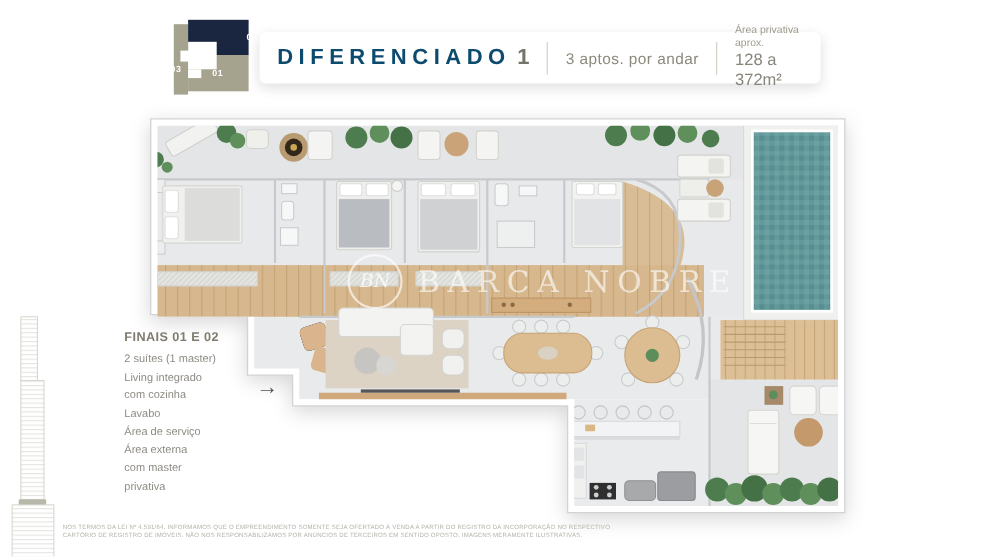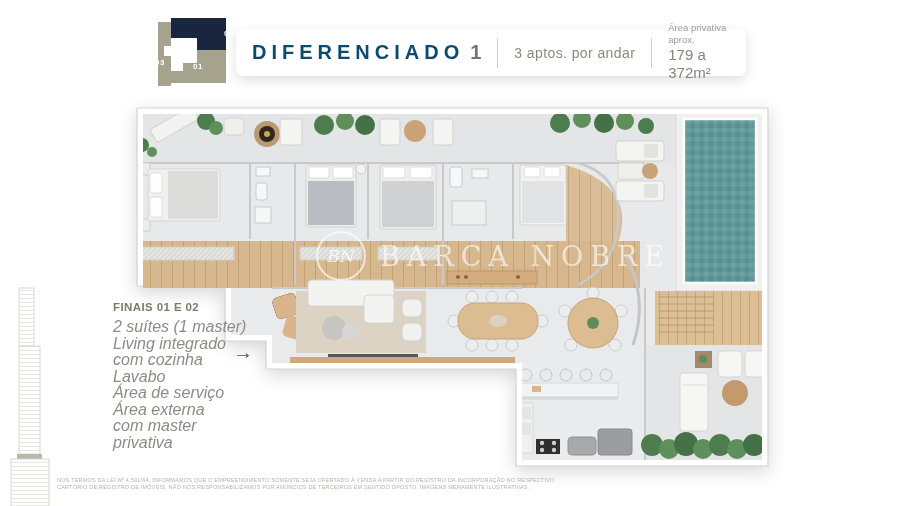--- a/index.html
+++ b/index.html
@@ -27,21 +27,21 @@
   .hc-num{font-size:20px;font-weight:bold;color:#75746a;margin-left:6px;}
   .hc-div{width:1px;height:30px;background:#cfcec6;margin:0 16px;flex:none;}
   .hc-sub{font-size:14px;color:#8c897c;letter-spacing:.4px;white-space:nowrap;}
   .hc-area{display:flex;flex-direction:column;line-height:1.25;}
   .hc-area-label{font-size:9.5px;color:#9e9b8e;}
   .hc-area-value{font-size:15px;color:#87847a;}
 
   
   .info{position:absolute;left:113px;top:301px;width:140px;}
   .info-heading{font-size:11.5px;font-weight:bold;color:#7f7c6e;letter-spacing:.4px;margin-bottom:6px;}
-  .info-line{font-size:16px;font-style:italic;color:#8e8b83;line-height:16.5px;}
+  .info-line{font-size:10px;color:#8e8b83;line-height:16.5px;}
 
   
   .entry-arrow{position:absolute;left:233px;top:341px;font-size:20px;font-weight:bold;color:#4f4f4d;}
 
   
   .watermark{position:absolute;left:316px;top:231px;display:flex;align-items:center;gap:14px;
       pointer-events:none;}
   .wm-circle{width:46px;height:46px;border:2px solid rgba(255,255,255,.65);border-radius:50%;
       display:flex;align-items:center;justify-content:center;
       font-family:"DejaVu Serif",serif;font-size:17px;color:rgba(255,255,255,.75);font-style:italic;}
@@ -76,21 +76,21 @@
   </div>
 
   <div class="header-card">
     <span class="hc-title">DIFERENCIADO</span>
     <span class="hc-num">1</span>
     <div class="hc-div"></div>
     <span class="hc-sub">3 aptos. por andar</span>
     <div class="hc-div"></div>
     <div class="hc-area">
       <span class="hc-area-label">Área privativa aprox.</span>
-      <span class="hc-area-value">179 a 372m²</span>
+      <span class="hc-area-value">128 a 372m²</span>
     </div>
   </div>
 
   <svg class="plan-svg" width="648" height="372" viewBox="0 0 648 372">
     <defs>
       <pattern id="tiles" width="9" height="9" patternUnits="userSpaceOnUse">
         <rect width="9" height="9" fill="#63999a"></rect>
         <rect width="4.5" height="4.5" fill="#6ba2a1"></rect>
         <rect x="4.5" y="4.5" width="4.5" height="4.5" fill="#578e90"></rect>
       </pattern>

